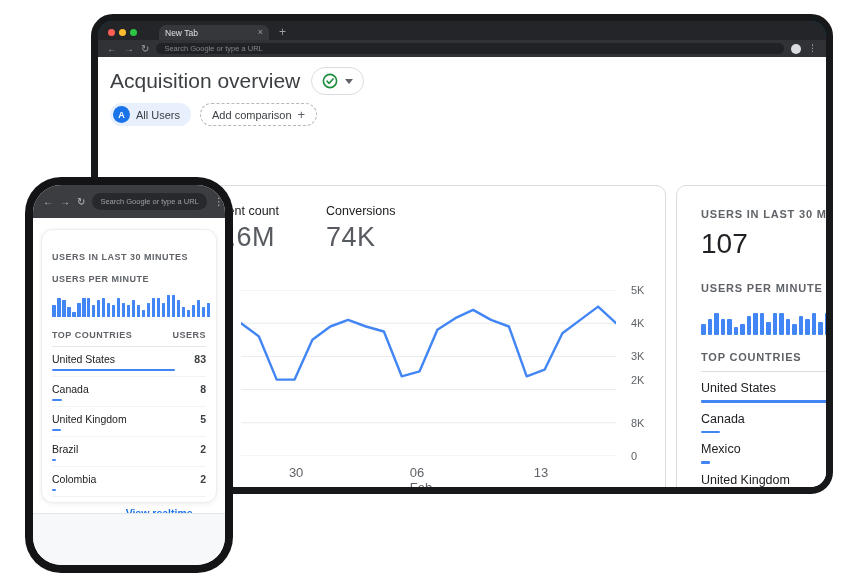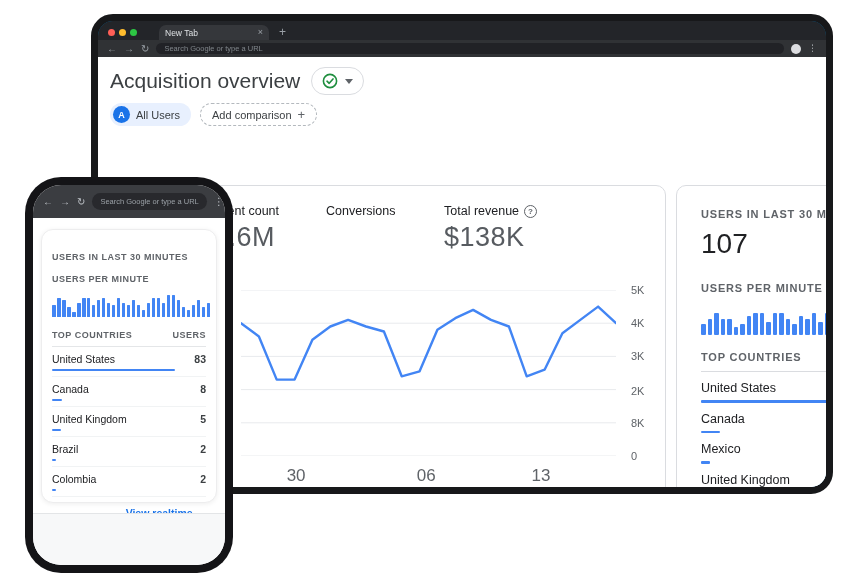--- a/index.html
+++ b/index.html
@@ -55,21 +55,21 @@
   .m-label { font-size:12.5px; color:#202124; font-weight:500; white-space:nowrap; }
   .m-value { font-size:27px; color:#575b60; font-weight:300; margin-top:4px; letter-spacing:.5px; white-space:nowrap; }
   .help-ic { display:inline-flex; align-items:center; justify-content:center; width:13px; height:13px;
     border:1.5px solid #5f6368; border-radius:50%; font-size:8px; color:#5f6368; font-weight:bold;
     margin-left:5px; vertical-align:1px; }
 
   .line-chart { position:absolute; left:44px; top:104px; width:375px; height:166px; }
   .y-axis { position:absolute; left:434px; top:104px; width:26px; }
   .y-tick { position:absolute; font-size:11px; color:#5f6368; left:0; }
   .x-axis { position:absolute; left:44px; top:280px; width:375px; height:26px; }
-  .x-tick { position:absolute; font-size:17px; color:#5f6368; text-align:right; transform:translateX(-50%); line-height:1.15; }
+  .x-tick { position:absolute; font-size:13px; color:#5f6368; text-align:left; transform:translateX(-50%); line-height:1.15; }
 
   .right-card { left:578px; top:128px; width:260px; height:313px; padding:22px 0 0 24px; border-radius:10px; }
   .rt-label { font-size:11px; color:#5f6368; font-weight:600; letter-spacing:.8px; white-space:nowrap; }
   .rt-big { font-size:28px; color:#202124; margin-top:8px; }
   .spark { display:flex; align-items:flex-end; gap:2px; height:27px; margin-top:14px; width:200px; }
   .spark i { flex:0 0 4.5px; background:#4285f4; border-radius:1px; }
   .d-label2 { margin-top:22px; }
   .d-countries { margin-top:16px; }
   .d-divider { width:170px; height:1px; background:#dadce0; margin-top:8px; }
   .drow { width:170px; padding-top:9px; }
@@ -153,40 +153,37 @@
     </div>
 
     <div class="card main-card">
       <div class="metrics">
         <div class="metric m1">
           <div class="m-label">Event count</div>
           <div class="m-value">1.6M</div>
         </div>
         <div class="metric m2">
           <div class="m-label">Conversions</div>
-        </div>
-        <div class="metric">
-          <div class="m-label"><span>Total revenue</span><span class="help-ic">?</span></div>
-          <div class="m-value">$138K</div>
+          <div class="m-value">74K</div>
         </div>
       </div>
       <svg class="line-chart" id="line-chart" viewBox="0 0 375 166" preserveAspectRatio="none">
           <line x1="0" x2="375" y1="166" y2="166" stroke="#e8eaed" stroke-width="1"></line>
           <line x1="0" x2="375" y1="132.8" y2="132.8" stroke="#e8eaed" stroke-width="1"></line>
           <line x1="0" x2="375" y1="99.6" y2="99.6" stroke="#e8eaed" stroke-width="1"></line>
           <line x1="0" x2="375" y1="66.4" y2="66.4" stroke="#e8eaed" stroke-width="1"></line>
           <line x1="0" x2="375" y1="33.19999999999999" y2="33.19999999999999" stroke="#e8eaed" stroke-width="1"></line>
           <line x1="0" x2="375" y1="0" y2="0" stroke="#e8eaed" stroke-width="1"></line>
           <polyline points="0.0,33.2 17.9,46.5 35.7,89.6 53.6,89.6 71.4,49.8 89.3,36.5 107.1,29.9 125.0,36.5 142.9,41.5 160.7,86.3 178.6,81.3 196.4,39.8 214.3,28.2 232.1,19.9 250.0,29.9 267.9,36.5 285.7,86.3 303.6,79.7 321.4,43.2 339.3,29.9 357.1,16.6 375.0,33.2" fill="none" stroke="#4285f4" stroke-width="2.4" stroke-linejoin="round" stroke-linecap="round"></polyline>
         </svg>
       <div class="y-axis" id="y-axis">
           <div class="y-tick" style="top: -6px;">5K</div>
           <div class="y-tick" style="top: 27.2px;">4K</div>
           <div class="y-tick" style="top: 60.4px;">3K</div>
-          <div class="y-tick" style="top: 95px;">2K</div>
+          <div class="y-tick" style="top: 84px;">2K</div>
           <div class="y-tick" style="top: 126.8px;">8K</div>
           <div class="y-tick" style="top: 160px;">0</div>
         </div>
       <div class="x-axis" id="x-axis">
           <div class="x-tick" style="left: 55.125px;">30</div>
           <div class="x-tick" style="left: 180px;">06<div>Feb</div></div>
           <div class="x-tick" style="left: 300px;">13</div>
         </div>
     </div>
 

